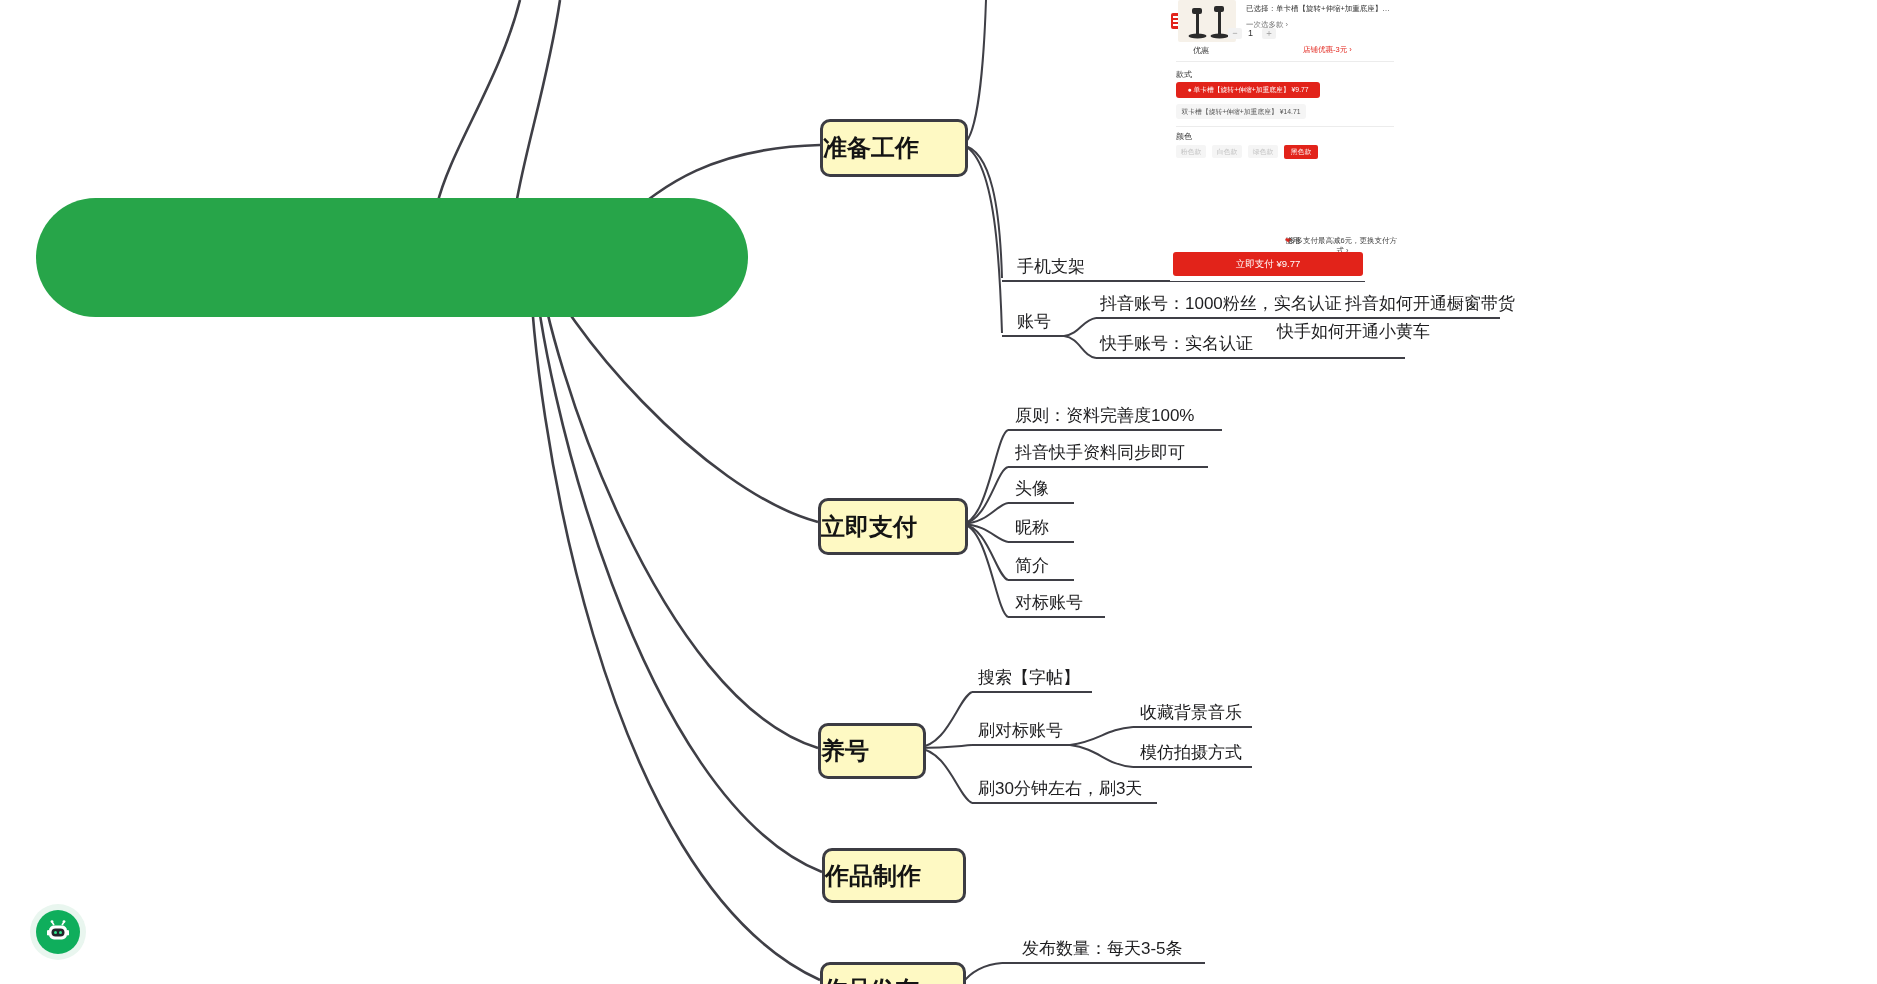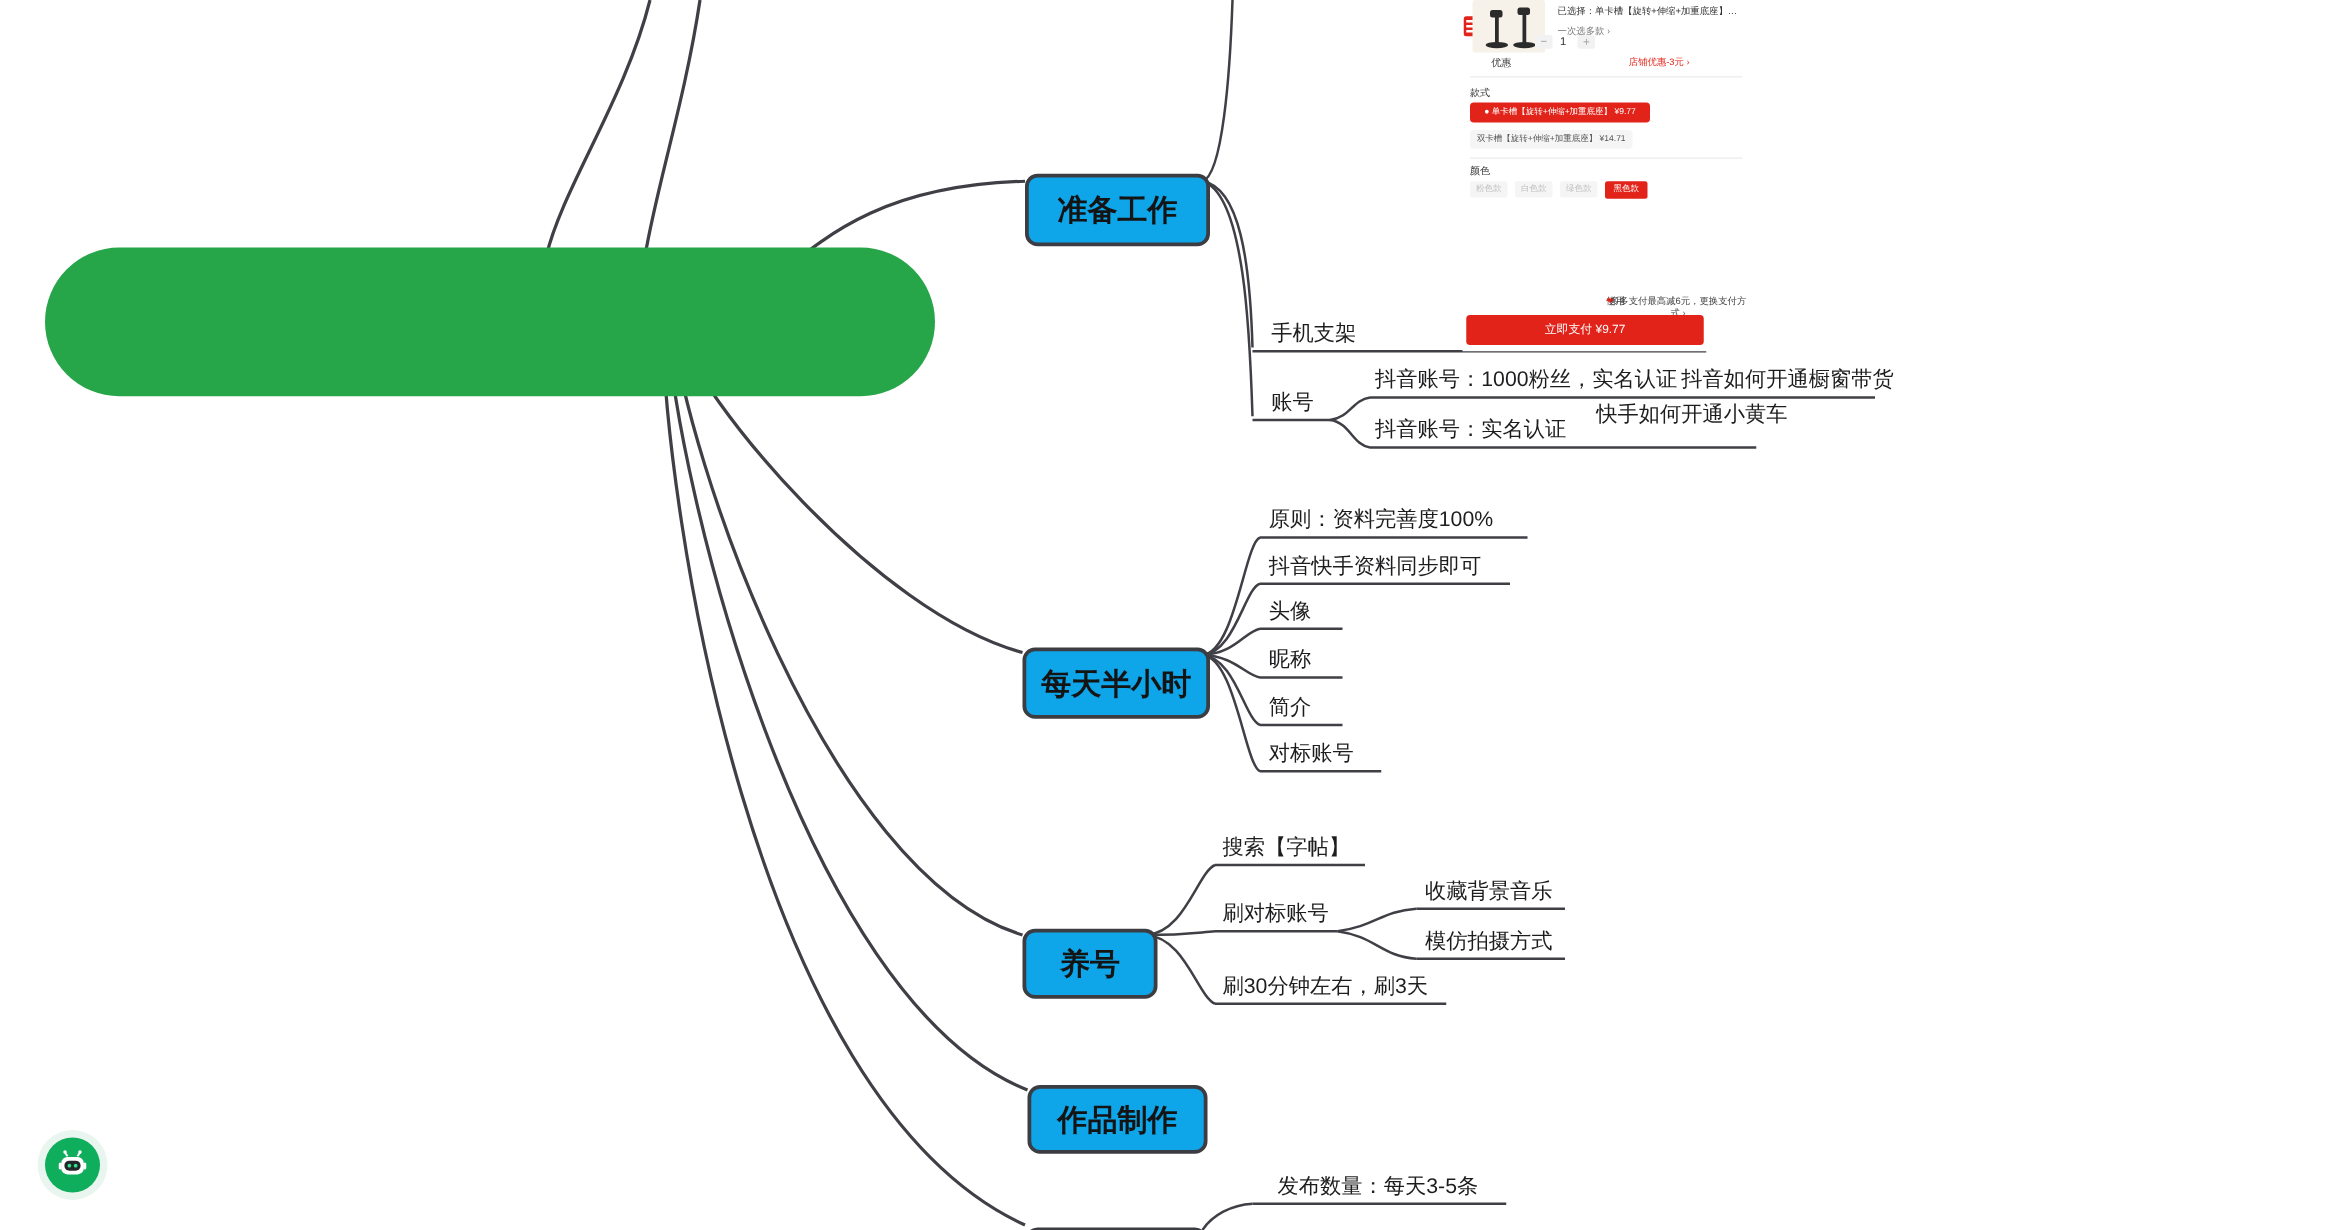--- a/index.html
+++ b/index.html
@@ -20,25 +20,24 @@
     left:36px;top:198px;width:712px;height:119px;
     background:#27a549;border-radius:60px;
     display:flex;flex-direction:column;align-items:center;justify-content:center;
     z-index:3;
   }
   .root-node .line{
     color:#ffffff;font-size:29px;font-weight:bold;line-height:37px;
     white-space:nowrap;text-align:center;
   }
   .topic-box{
-    background:#0ea5e9;border:3px solid #3c3c43;border-radius:10px;
-    display:flex;align-items:center;justify-content:center;
+    background:#fef9c3;border:3px solid #3c3c43;border-radius:10px;
+    display:flex;align-items:center;
     font-size:24px;font-weight:bold;color:#141414;z-index:4;
     white-space:nowrap;
-    margin-top:20px;
   }
   .leaf{
     font-size:17px;color:#1d1d1f;white-space:nowrap;z-index:4;line-height:22px;
   }
   
   .shot{
     left:1170px;top:0px;width:230px;height:281px;background:#ffffff;z-index:2;
     font-family:"Liberation Sans","DejaVu Sans",sans-serif;
   }
   .shot *{position:absolute;}
@@ -124,37 +123,37 @@
   <path class="under" d="M 1002,963 L 1205,963"></path>
 </svg>
 
 <div class="abs root-node">
 </div>
 
 <div class="abs topic-box" style="left:820px;top:119px;width:142px;height:52px;">
   <span>准备工作</span>
 </div>
 <div class="abs topic-box" style="left:818px;top:498px;width:144px;height:51px;">
-  <span>每天半小时</span>
+  <span>立即支付</span>
 </div>
 <div class="abs topic-box" style="left:818px;top:723px;width:102px;height:50px;">
   <span>养号</span>
 </div>
 <div class="abs topic-box" style="left:822px;top:848px;width:138px;height:49px;">
   <span>作品制作</span>
 </div>
 <div class="abs topic-box" style="left:820px;top:962px;width:140px;height:50px;">
   <span>作品发布</span>
 </div>
 
 <div class="abs leaf" style="left:1017px;top:256px;">手机支架</div>
 <div class="abs leaf" style="left:1017px;top:311px;">账号</div>
 <div class="abs leaf" style="left:1100px;top:293px;">抖音账号：1000粉丝，实名认证</div>
 <div class="abs leaf" style="left:1345px;top:293px;">抖音如何开通橱窗带货</div>
-<div class="abs leaf" style="left:1100px;top:333px;">抖音账号：实名认证</div>
+<div class="abs leaf" style="left:1100px;top:333px;">快手账号：实名认证</div>
 <div class="abs leaf" style="left:1277px;top:321px;">快手如何开通小黄车</div>
 
 <div class="abs leaf" style="left:1015px;top:405px;">原则：资料完善度100%</div>
 <div class="abs leaf" style="left:1015px;top:442px;">抖音快手资料同步即可</div>
 <div class="abs leaf" style="left:1015px;top:478px;">头像</div>
 <div class="abs leaf" style="left:1015px;top:517px;">昵称</div>
 <div class="abs leaf" style="left:1015px;top:555px;">简介</div>
 <div class="abs leaf" style="left:1015px;top:592px;">对标账号</div>
 
 <div class="abs leaf" style="left:978px;top:667px;">搜索【字帖】</div>

